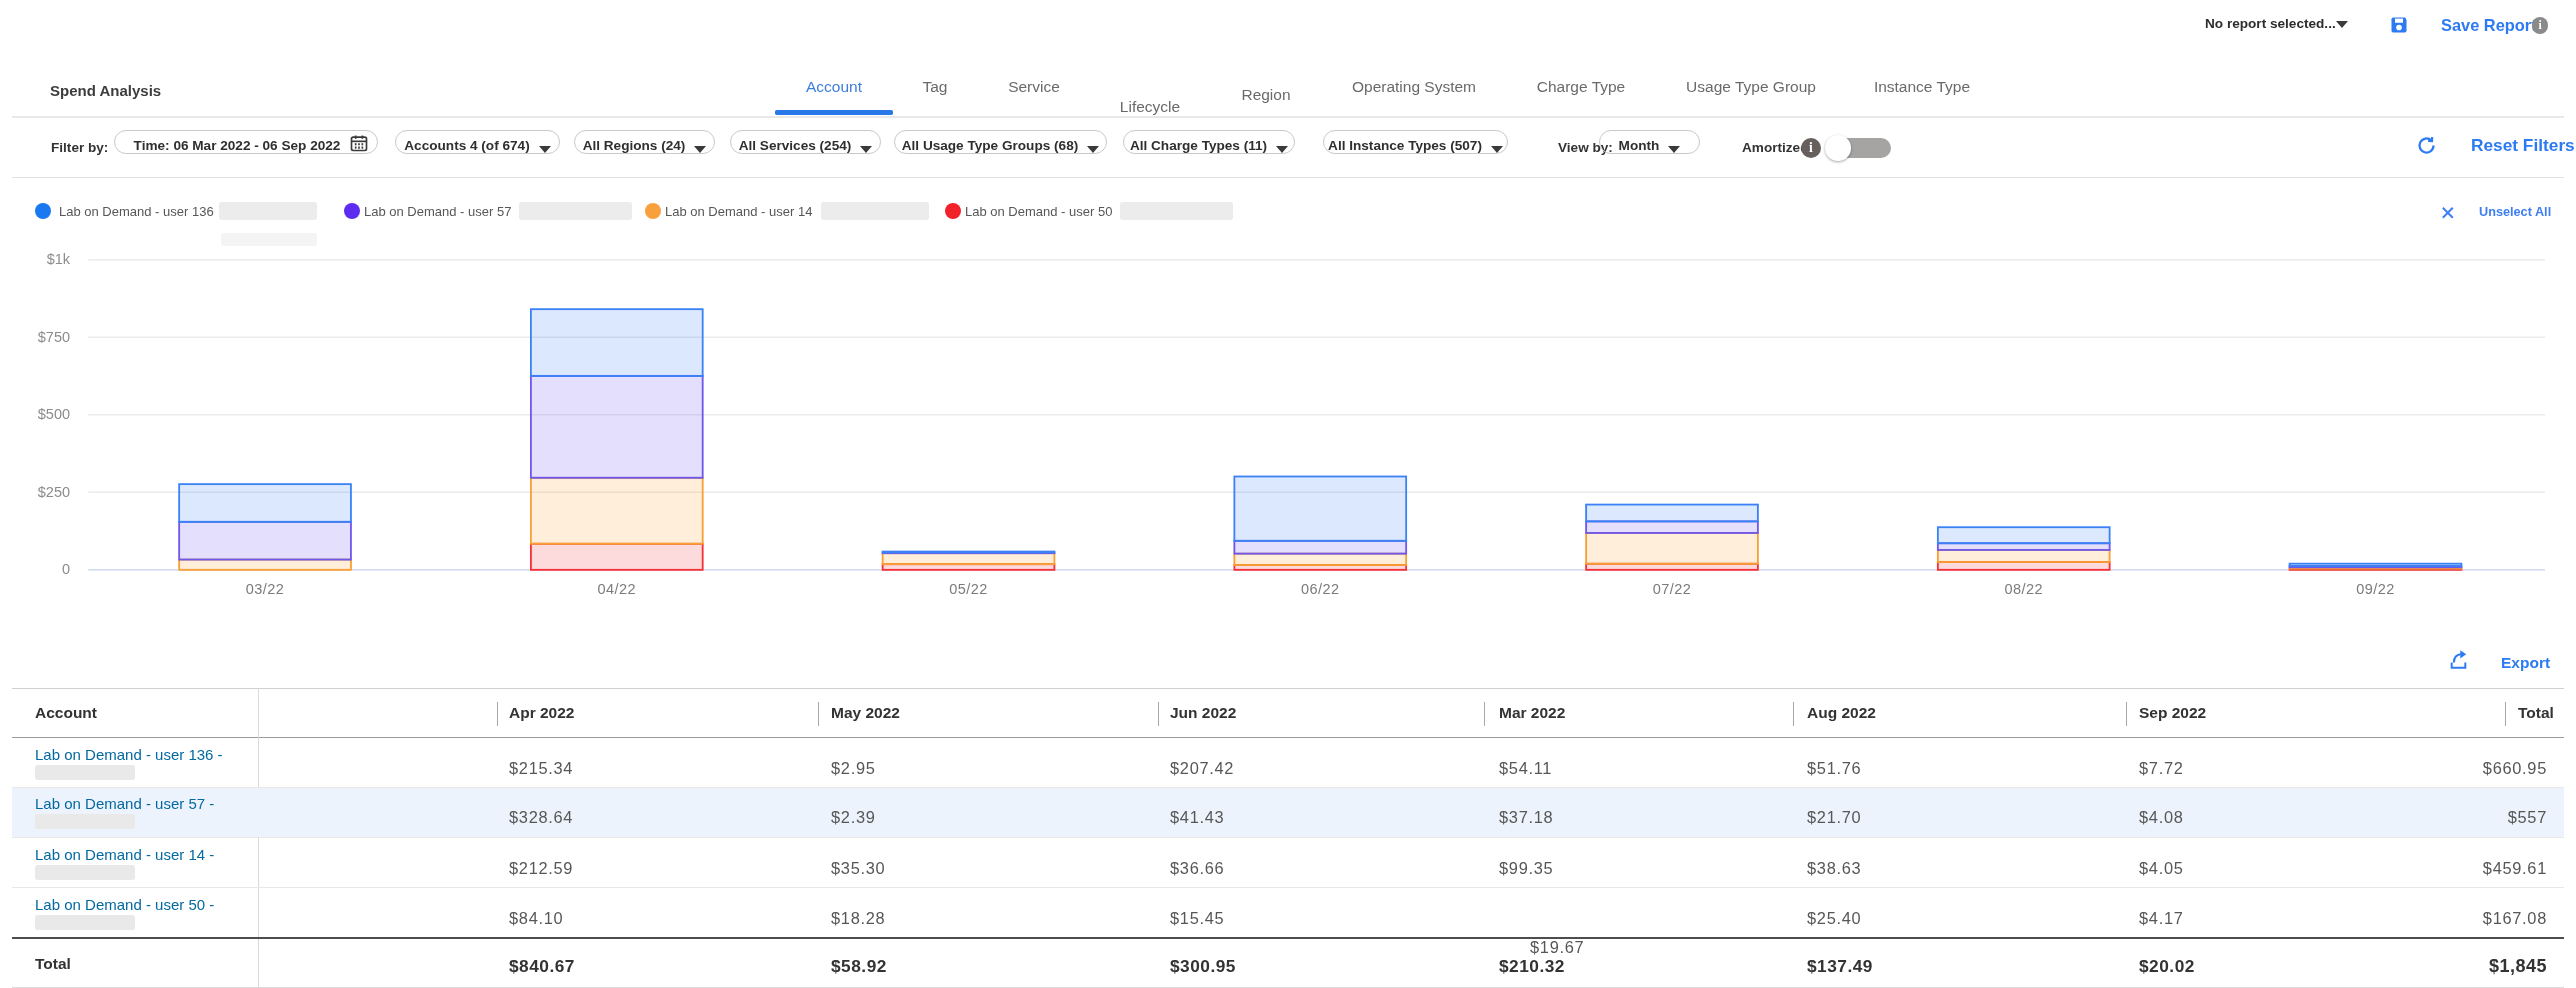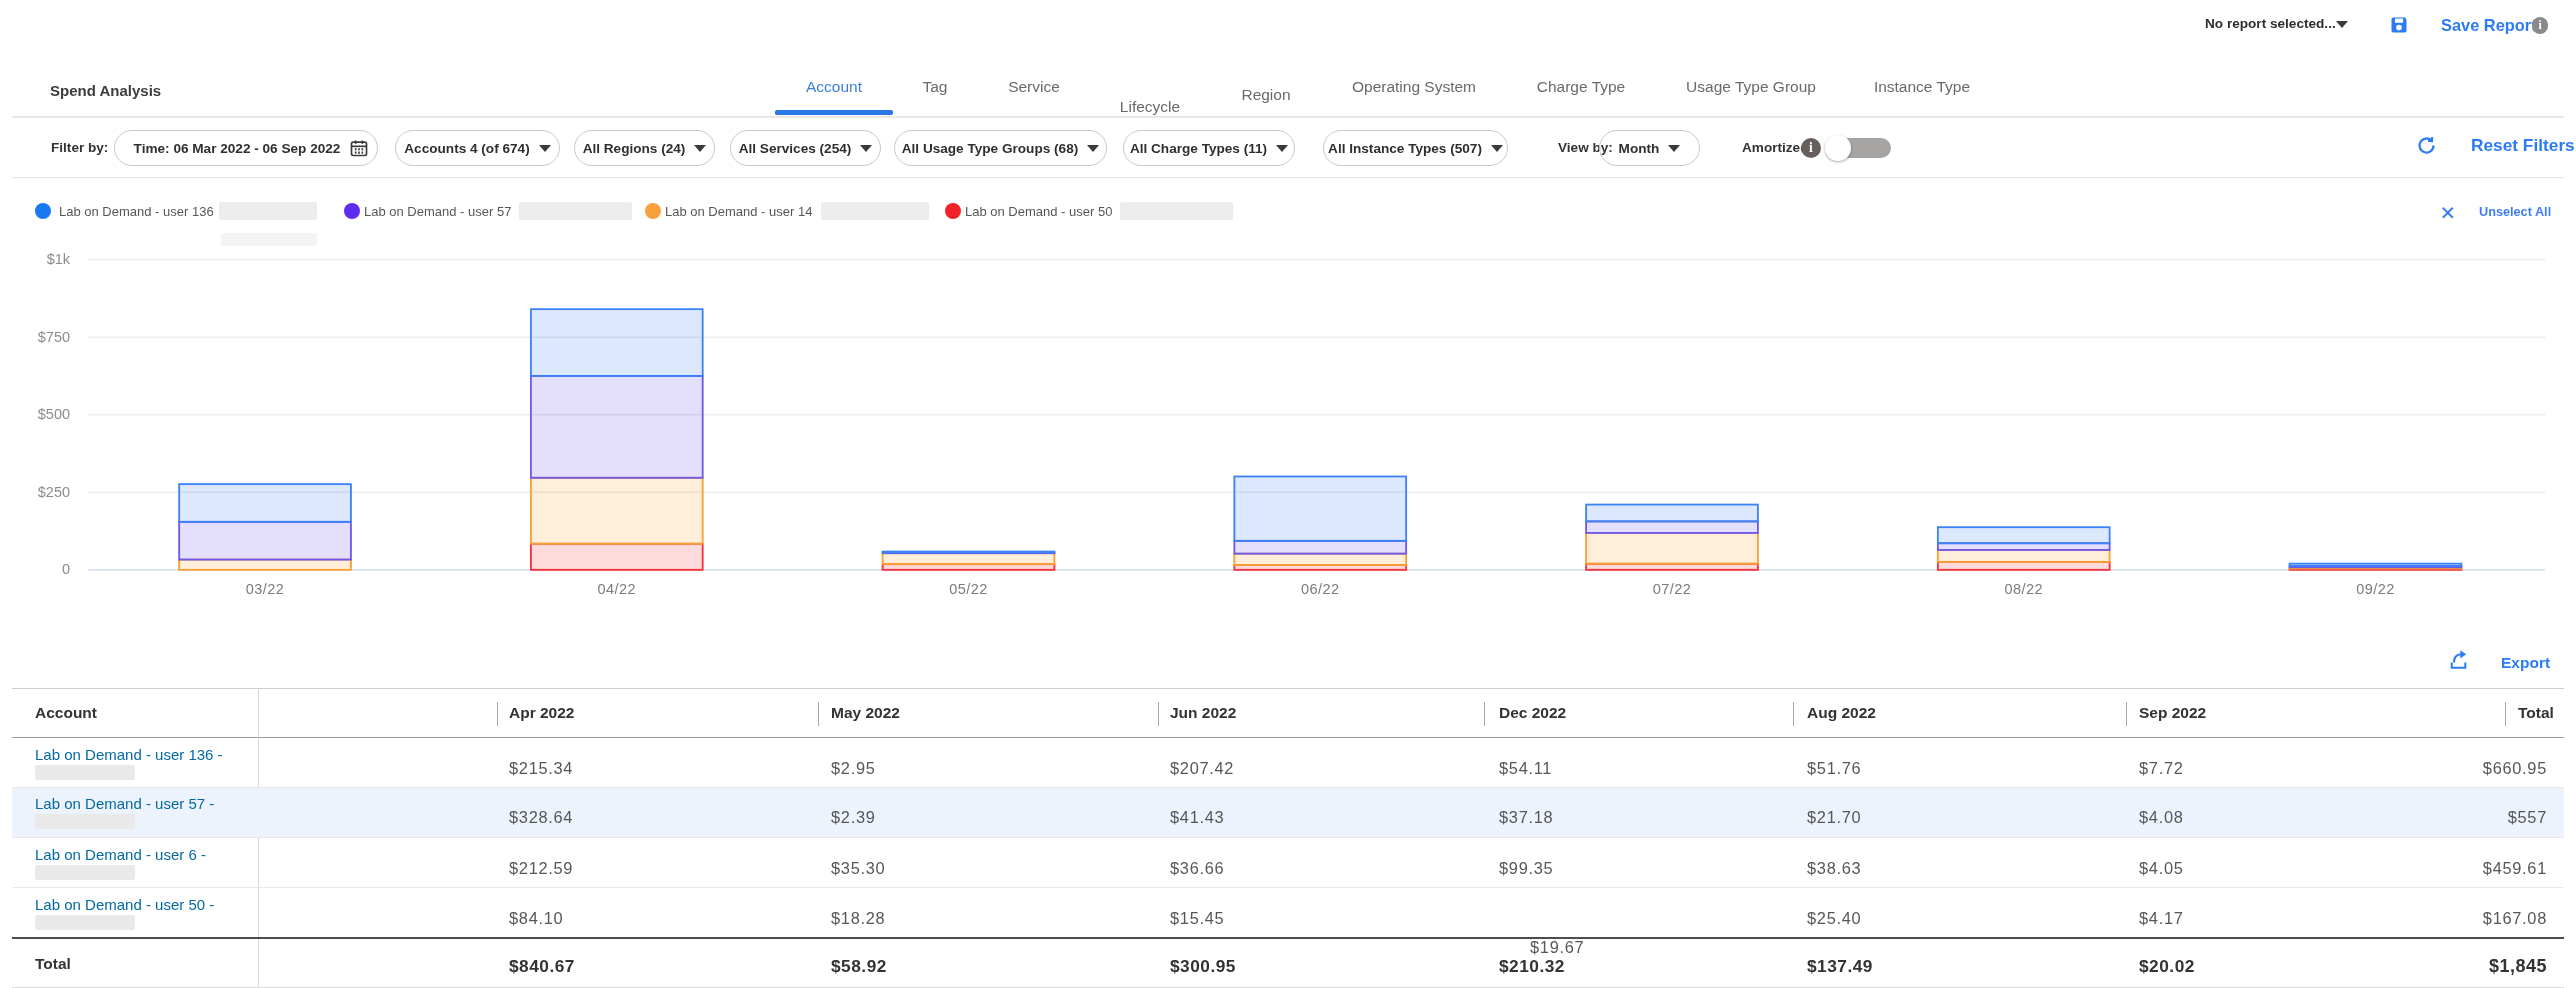--- a/index.html
+++ b/index.html
@@ -2,21 +2,21 @@
 <html style="font-size:14.5px"><head>
 <meta charset="utf-8">
 <style>
   * { margin:0; padding:0; box-sizing:border-box; }
   html,body { width:2576px; height:989px; background:#fff; font-family:"Liberation Sans", sans-serif; }
   #page { position:relative; width:2576px; height:989px; overflow:hidden; background:#fff; }
   .abs { position:absolute; }
   .bold { font-weight:bold;padding-left:20px; }
   .blue { color:#2d7bf3; }
   .caret { display:inline-block; width:0; height:0; border-left:6.4px solid transparent; border-right:6.4px solid transparent; border-top:7.3px solid #3a3a3a; }
-  .pill { position:absolute; top:130px; height:36px; border:1.8px solid #c9c9c9; border-radius:18px; display:flex; align-items:center; justify-content:center; gap:9px; font-weight:bold; font-size:13.6px; color:#2f2f2f; white-space:nowrap; }
+  .pill { position:absolute; top:130px; height:24px; border:1.8px solid #c9c9c9; border-radius:18px; display:flex; align-items:flex-end; justify-content:center; gap:9px; font-weight:bold; font-size:13.6px; color:#2f2f2f; white-space:nowrap; }
   .blur { position:absolute; background:#ececec; border-radius:2.7px; }
   .legtxt { position:absolute; font-size:13px; color:#575757; white-space:nowrap; }
   .dot { position:absolute; width:16.4px; height:16.4px; border-radius:50%; }
   .tab { position:absolute; font-size:15.5px; color:#6a6a6a; white-space:nowrap; transform:translateX(-50%); }
   .vtick { position:absolute; width:0.9px; height:23.6px; background:#a8a8a8; top:702px; }
   .th { position:absolute; font-weight:bold; font-size:15.5px; color:#333; white-space:nowrap; }
   .td { position:absolute; font-size:16.4px; color:#575757; white-space:nowrap; letter-spacing:0.7px; }
   .tname { position:absolute; font-size:15px; color:#0369a1; white-space:nowrap; }
   .rowline { position:absolute; left:11.8px; width:2552px; height:0.9px; background:#e8e8e8; }
 </style>
@@ -177,21 +177,21 @@
   <div class="abs" style="left:11.8px; top:987px; width:2552px; height:0.9px; background:#dcdcdc;"></div>
 
   <div class="th" style="left:35px; top:704px;">Account</div>
   <div class="vtick" style="left:497px;"></div>
     <div class="th" style="left:509px; top:704px;">Apr 2022</div>
   <div class="vtick" style="left:818px;"></div>
     <div class="th" style="left:831px; top:704px;">May 2022</div>
   <div class="vtick" style="left:1158px;"></div>
     <div class="th" style="left:1170px; top:704px;">Jun 2022</div>
   <div class="vtick" style="left:1484px;"></div>
-    <div class="th" style="left:1499px; top:704px;">Dec 2022</div>
+    <div class="th" style="left:1499px; top:704px;">Mar 2022</div>
   <div class="vtick" style="left:1793px;"></div>
     <div class="th" style="left:1807px; top:704px;">Aug 2022</div>
   <div class="vtick" style="left:2126px;"></div>
     <div class="th" style="left:2139px; top:704px;">Sep 2022</div>
   <div class="vtick" style="left:2505px;"></div>
     <div class="th" style="left:2518px; top:704px;">Total</div>
 
   <div id="rows">
       <div class="tname" style="left:35px; top:746px;">Lab on Demand - user 136 -</div>
       <div class="blur" style="left:35px; top:765px; width:100px; height:14.5px; background:#e9e9e9;"></div>
@@ -204,21 +204,21 @@
       <div class="td" style="left:2547px; top:759px; transform:translateX(-100%);">$660.95</div>
       <div class="tname" style="left:35px; top:795px;">Lab on Demand - user 57 -</div>
       <div class="blur" style="left:35px; top:814px; width:100px; height:14.5px; background:#e9e9e9;"></div>
       <div class="td" style="left:509px; top:808px;">$328.64</div>
       <div class="td" style="left:831px; top:808px;">$2.39</div>
       <div class="td" style="left:1170px; top:808px;">$41.43</div>
       <div class="td" style="left:1499px; top:808px;">$37.18</div>
       <div class="td" style="left:1807px; top:808px;">$21.70</div>
       <div class="td" style="left:2139px; top:808px;">$4.08</div>
       <div class="td" style="left:2547px; top:808px; transform:translateX(-100%);">$557</div>
-      <div class="tname" style="left:35px; top:846px;">Lab on Demand - user 6 -</div>
+      <div class="tname" style="left:35px; top:846px;">Lab on Demand - user 14 -</div>
       <div class="blur" style="left:35px; top:865px; width:100px; height:14.5px; background:#e9e9e9;"></div>
       <div class="td" style="left:509px; top:859px;">$212.59</div>
       <div class="td" style="left:831px; top:859px;">$35.30</div>
       <div class="td" style="left:1170px; top:859px;">$36.66</div>
       <div class="td" style="left:1499px; top:859px;">$99.35</div>
       <div class="td" style="left:1807px; top:859px;">$38.63</div>
       <div class="td" style="left:2139px; top:859px;">$4.05</div>
       <div class="td" style="left:2547px; top:859px; transform:translateX(-100%);">$459.61</div>
       <div class="tname" style="left:35px; top:896px;">Lab on Demand - user 50 -</div>
       <div class="blur" style="left:35px; top:915px; width:100px; height:14.5px; background:#e9e9e9;"></div>

